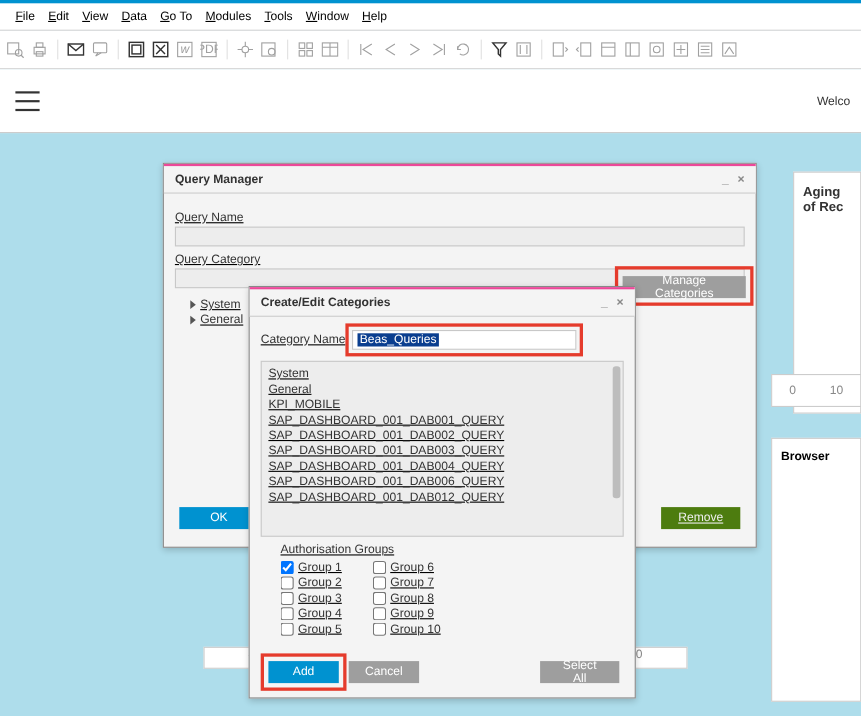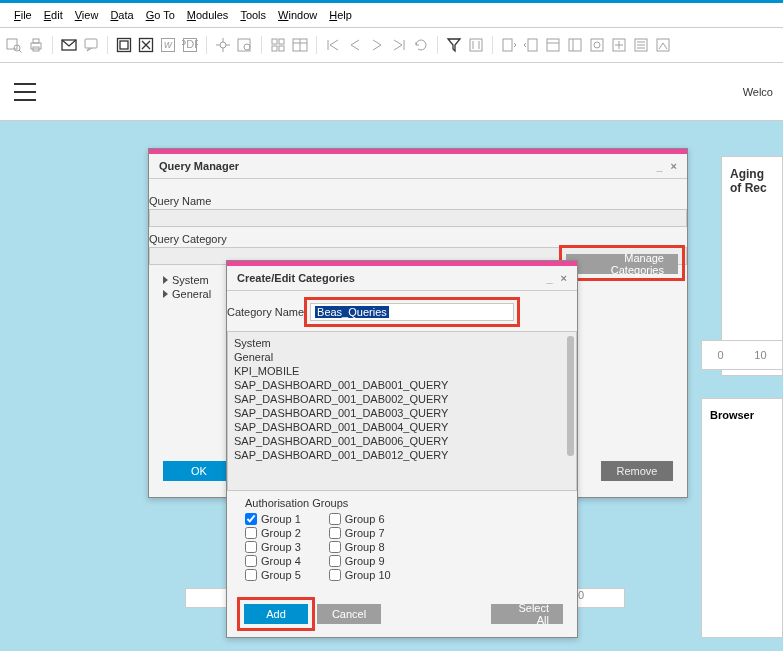--- a/index.html
+++ b/index.html
@@ -24,35 +24,35 @@
 .right-panel { position:absolute; right:0; top:156px; width:62px; height:220px; background:#fff; border:1px solid #ccc; padding:10px 8px; }
 .right-panel h4 { font-weight:bold; font-size:12px; color:#333; }
 .axis { position:absolute; right:0; top:340px; width:82px; height:30px; background:#fff; border:1px solid #ccc; display:flex; align-items:center; justify-content:space-around; color:#888; font-size:10px; }
 .right-panel2 { position:absolute; right:0; top:398px; width:82px; height:240px; background:#fff; border:1px solid #ccc; padding:10px 8px; }
 
 
 .bottom-axis { position:absolute; left:185px; top:588px; width:440px; height:20px; color:#888; font-size:10px; display:flex; justify-content:space-between; padding:0 40px; background:#fff; border:1px solid #ccc; }
 
 
 .window { position:absolute; background:#f4f4f4; border:1px solid #888; box-shadow:0 2px 6px rgba(0,0,0,.2); }
-.window .titlebar { background:#f4f4f4; border-bottom:1px solid #ccc; border-top:5px solid #ec4899; padding:6px 10px; display:flex; justify-content:space-between; align-items:center; font-weight:bold; color:#333; }
+.window .titlebar { background:#f4f4f4; border-bottom:1px solid #ccc; border-top:2px solid #ec4899; padding:6px 10px; display:flex; justify-content:space-between; align-items:center; font-weight:bold; color:#333; }
 .window .titlebar .ctrls { display:flex; gap:8px; color:#888; }
-.window .body { padding:10px 0; }
+.window .body { padding:10px 10px;text-decoration:underline; }
 .field-label { color:#333; margin:6px 0 2px; }
 .text-input { width:100%; height:18px; background:#ededed; border:1px solid #c8c8c8; padding:1px 4px; }
 .text-input.white { background:#fff; }
 
 .tree { padding:8px 0 8px 14px; }
 .tree-item { display:flex; align-items:center; gap:4px; color:#333; padding:1px 0; }
 .tri { width:0; height:0; border-top:4px solid transparent; border-bottom:4px solid transparent; border-left:5px solid #555; }
 
 .btn { display:inline-flex; align-items:center; justify-content:center; height:20px; padding:0 14px; border:none; cursor:pointer; font-size:11px; }
 .btn-blue { background:#0092d0; color:#fff; }
-.btn-grey { background:#9e9e9e; color:#fff;text-align:right; }
-.btn-grey.disabled { background:#737373; color:#eee; }
+.btn-grey { background:#9e9e9e; color:#fff; }
+.btn-grey.disabled { background:#4d7c0f; color:#eee;text-decoration:underline; }
 
 .qm-buttons { display:flex; gap:6px; padding:8px 14px 12px; }
 
 .highlight-red { outline:3px solid #e53b2c; outline-offset:1px; }
 
 
 .cat-list { background:#ededed; border:1px solid #c8c8c8; height:160px; overflow:hidden; margin-top:8px; padding:4px 6px; position:relative; }
 .cat-list div { color:#333; padding:1px 0; }
 .cat-scroll { position:absolute; right:2px; top:4px; width:7px; height:120px; background:#bdbdbd; border-radius:3px; }
 

